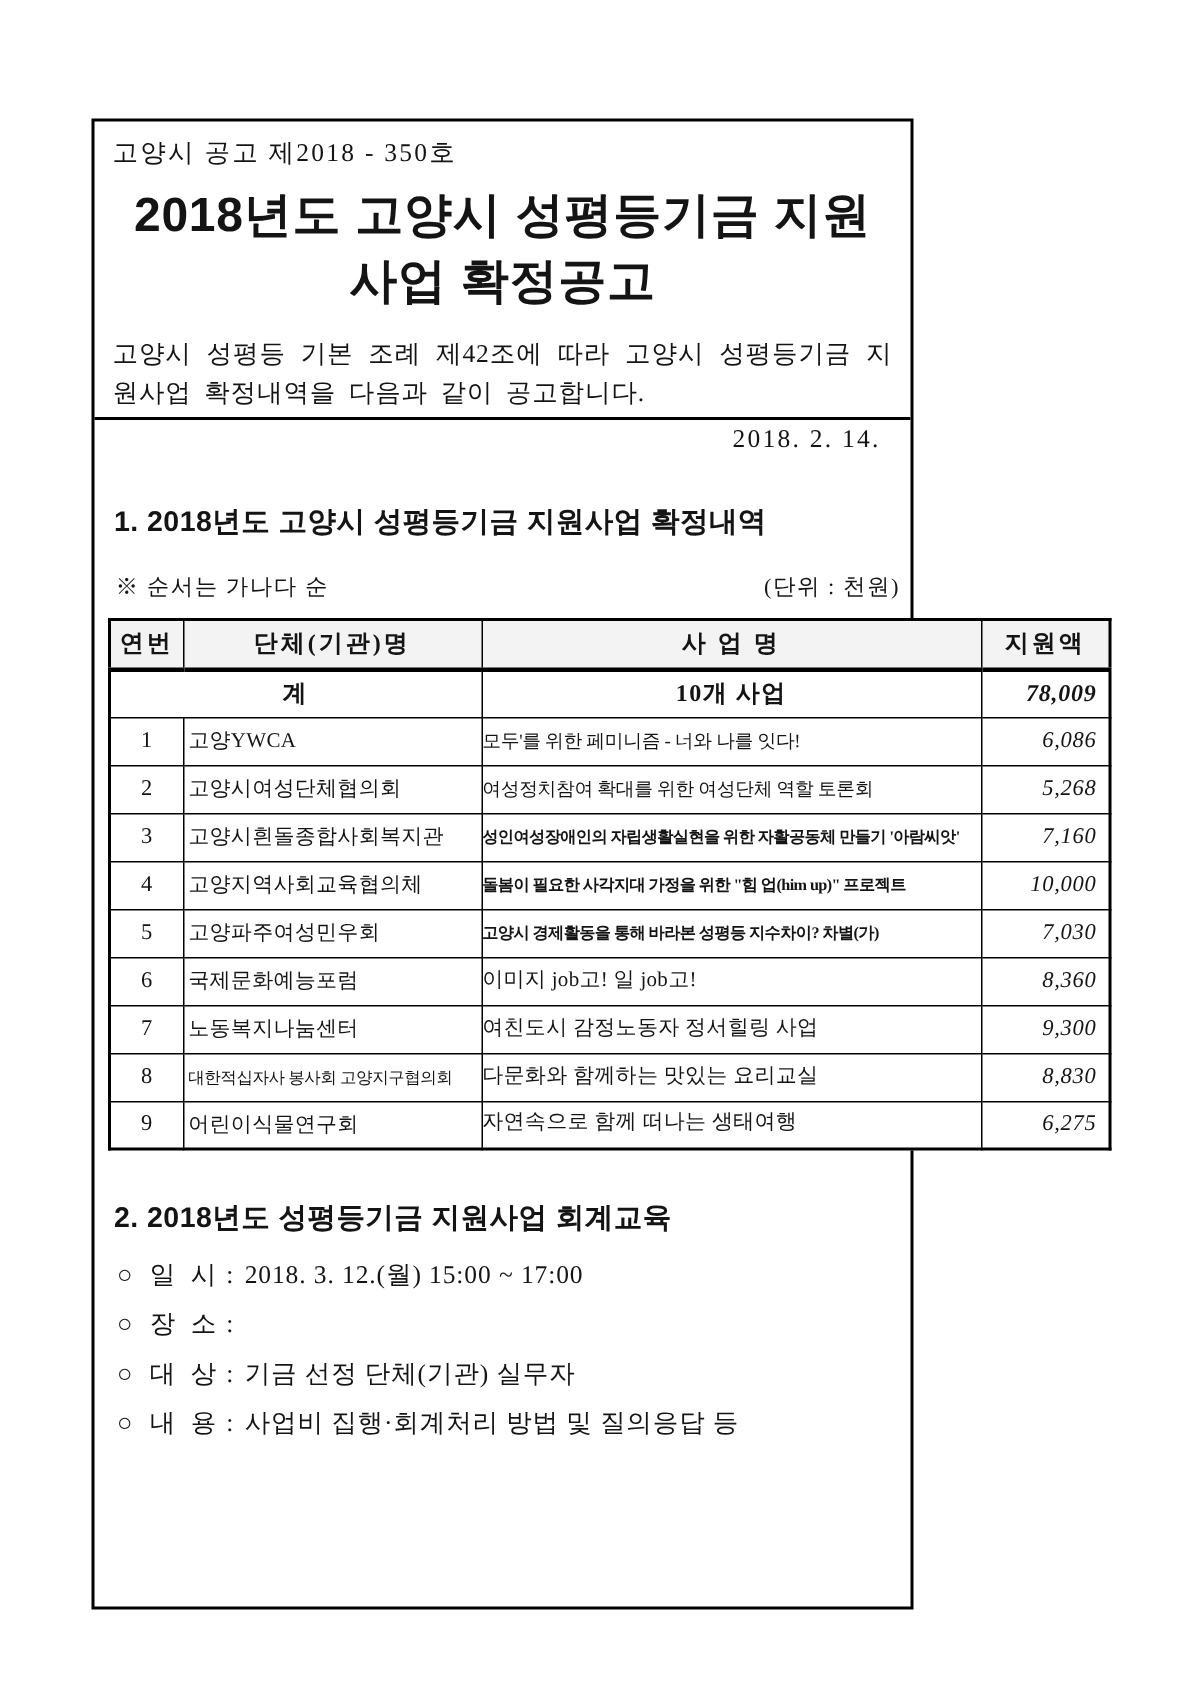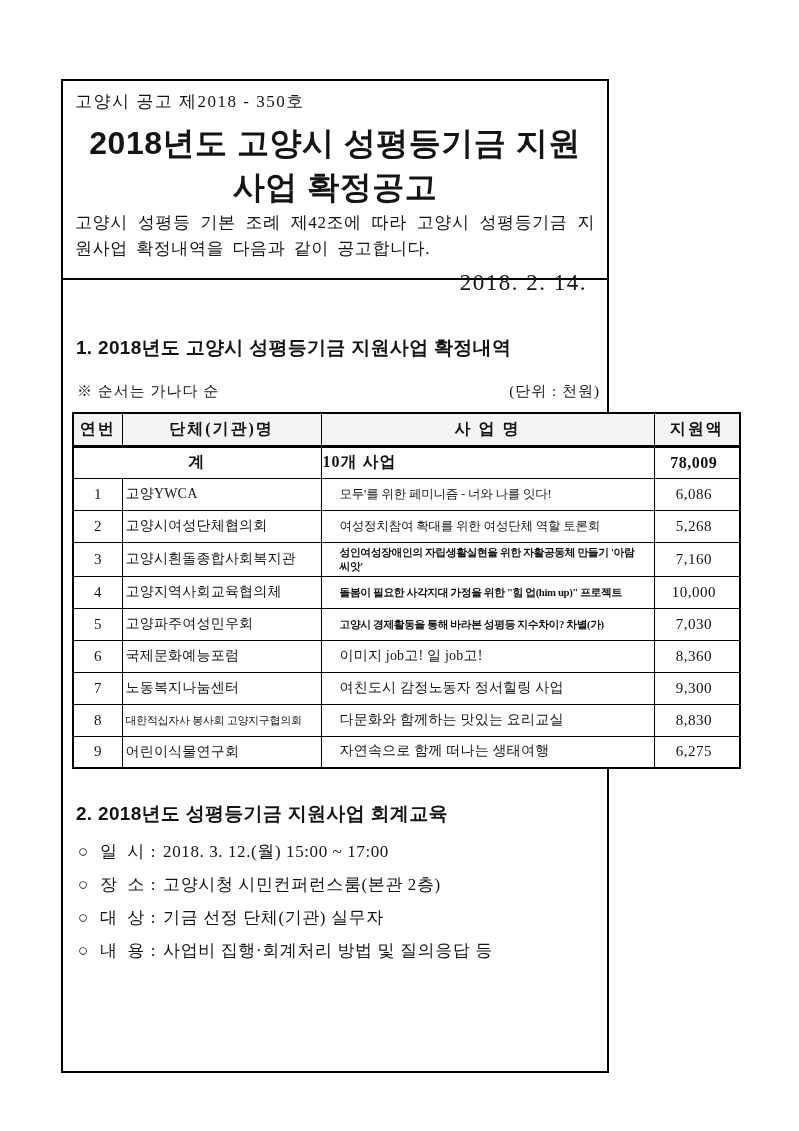--- a/index.html
+++ b/index.html
@@ -16,24 +16,24 @@
   .top-block {
     height:199px; box-sizing:border-box; border-bottom:2px solid #000;
     padding:9px 12px 0 12px;
   }
   .notice-no { font-size:17px; letter-spacing:1.5px; }
   .doc-title {
     font-family:"Liberation Sans", sans-serif; font-weight:bold;
     font-size:32px; text-align:center; margin-top:9px; letter-spacing:0.5px;
   }
   .body-par {
-    font-size:17px; line-height:1.55;
+    font-size:17px; margin-top:13px; line-height:1.55;
     text-align:justify; word-spacing:3.5px; letter-spacing:0.6px;
   }
-  .date-line { text-align:right; font-size:23px; margin-top:7px; padding-right:8px; letter-spacing:1.5px; }
+  .date-line { text-align:right; font-size:17px; margin-top:7px; padding-right:8px; letter-spacing:1.5px; }
   .signer-line { text-align:right; font-size:19px; margin-top:3px; padding-right:4px; letter-spacing:8px; }
   
   .main-block { padding:0 4px; }
   .sec-heading {
     font-family:"Liberation Sans", sans-serif; font-weight:bold;
     font-size:19px; margin:0; letter-spacing:0.3px;
   }
   .sec1-heading { margin:55px 0 0 9px; }
   .note-row {
     display:flex; justify-content:space-between;
@@ -45,26 +45,26 @@
     width:667px; margin:11px 0 4px 5px; border:2px solid #000; background:#fff;
   }
   table.grants th, table.grants td { border:1px solid #000; box-sizing:border-box; }
   table.grants thead th {
     border-bottom:3px solid #000; background:#f3f3f3;
     font-size:16px; font-weight:bold; height:33px; letter-spacing:2px;
     font-family:"Liberation Serif", serif;
   }
   tr.total-row td { font-weight:bold; height:32px; font-size:16px; }
   tr.total-row td.t-label { text-align:center; letter-spacing:2px; }
-  tr.total-row td.t-project { text-align:left; letter-spacing:1px; }
+  tr.total-row td.t-project { text-align:center; letter-spacing:1px; }
   tbody.data-rows td { height:32px; }
   td.no { text-align:center; font-size:15px; }
   td.org { font-size:14px; padding:2px 3px; letter-spacing:0.2px; }
-  td.project { font-size:14px; padding:2px 18px; line-height:1.35; letter-spacing:0.2px; }
-  td.amount { text-align:center; font-size:15px; padding:2px 8px 2px 2px; letter-spacing:0.5px; }
+  td.project { font-size:14px; padding:2px 0; line-height:1.35; letter-spacing:0.2px; }
+  td.amount { text-align:right; font-size:15px; padding:2px 8px 2px 2px; letter-spacing:0.5px;font-style:italic; }
   .sz12 { font-size:12.5px !important; letter-spacing:-0.2px !important; }
   .sz10 { font-size:10.8px !important; letter-spacing:-0.4px !important;font-weight:bold; }
   .szo11 { font-size:11px !important; letter-spacing:-0.3px !important; }
   
   .sec2-heading { margin:32px 0 1px 9px; }
   .edu-list { margin:13px 0 0 11px; font-size:17px; }
   .edu-item { display:flex; align-items:baseline; margin-top:10px; letter-spacing:0.6px; }
   .edu-bullet { font-size:17px; margin-right:11px; }
   .edu-label { white-space:pre; }
   .edu-sep { margin:0 7px 0 6px; }
@@ -176,21 +176,20 @@
         <div class="edu-item">
           <span class="edu-bullet">○</span>
           <span class="edu-label">일  시</span>
           <span class="edu-sep">:</span>
           <span class="">2018. 3. 12.(월) 15:00 ~ 17:00</span>
         </div>
         <div class="edu-item">
           <span class="edu-bullet">○</span>
           <span class="edu-label">장  소</span>
           <span class="edu-sep">:</span>
-          <span class="">고양시청 시민컨퍼런스룸(본관 2층)</span>
         </div>
         <div class="edu-item">
           <span class="edu-bullet">○</span>
           <span class="edu-label">대  상</span>
           <span class="edu-sep">:</span>
           <span class="">기금 선정 단체(기관) 실무자</span>
         </div>
         <div class="edu-item">
           <span class="edu-bullet">○</span>
           <span class="edu-label">내  용</span>

